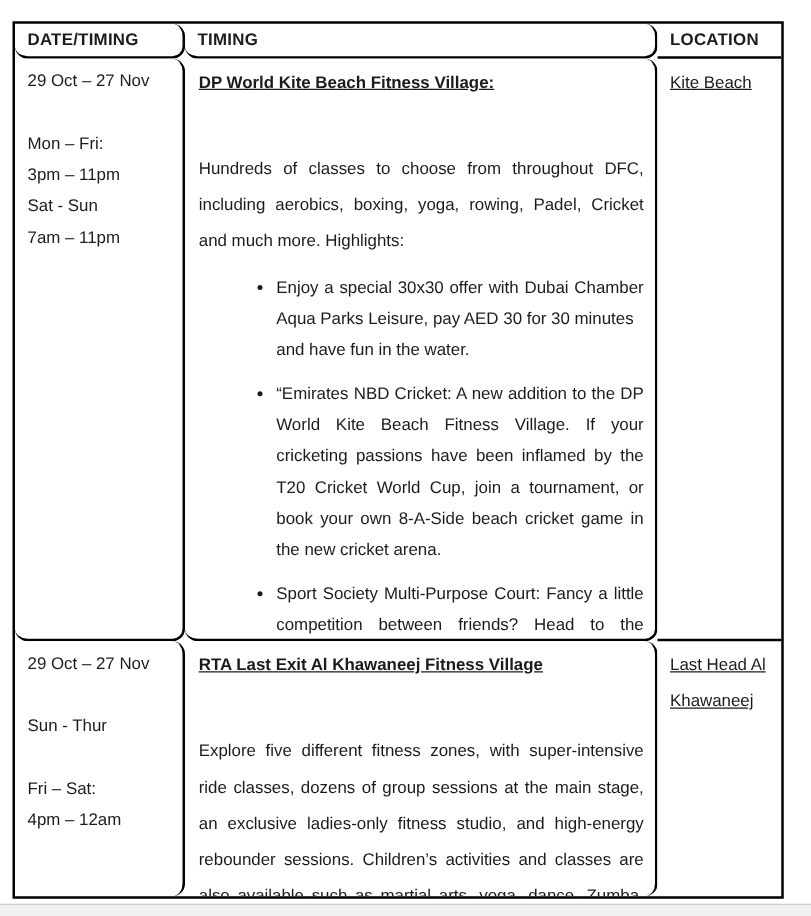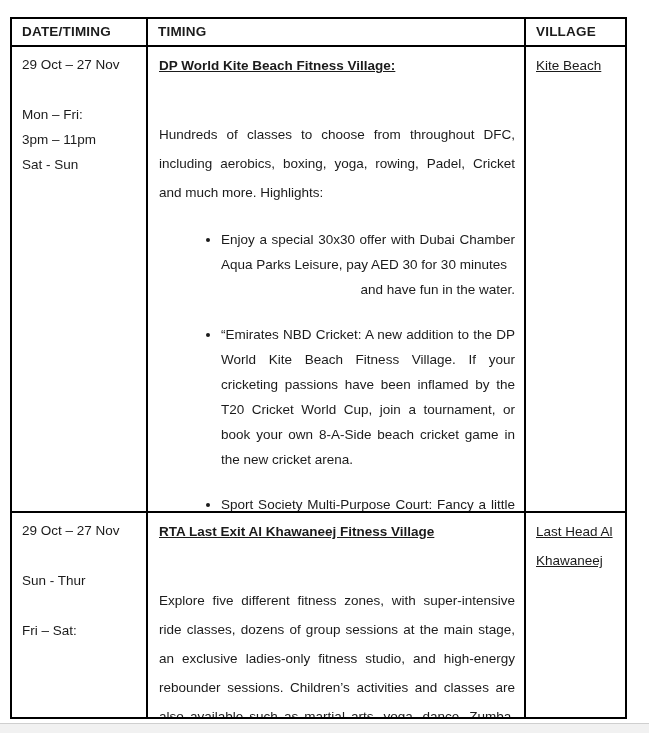--- a/index.html
+++ b/index.html
@@ -15,21 +15,21 @@
     position:absolute;
     left:10px; top:17px;
     width:617px; height:702px;
     border:2px solid #000;
     display:grid;
     grid-template-columns:136px 378px 99px;
     grid-template-rows:28px 466px 204px;
     background:#fff;
   }
   .cell { overflow:hidden; font-size:13.5px; }
-  .bR { border-right:2px solid #000; }
+  .bR { border-right:2px solid #000;border-radius:10px; }
   .bB { border-bottom:2px solid #000; }
   .hcell {
     font-weight:bold;
     font-size:13.5px;
     letter-spacing:0.2px;
     padding:5px 6px 0 10px;
     white-space:nowrap;
   }
   .timing-cell {
     padding:5px 18px 0 10px;
@@ -39,24 +39,24 @@
   .village-cell { padding:4px 9px 0 11px; line-height:29px; }
   .v-title { font-weight:bold;text-decoration:underline; }
   .v-intro { text-align:justify;margin-top:40px; }
   ul.bullet-list {
     list-style:disc outside;
     margin:0;
     padding:0 0 0 62px;
   }
   ul.bullet-list li {
     line-height:25px;
-    margin:20px 0;
+    margin:10px 0;
     text-align:justify;
   }
-  ul.bullet-list li .b-extra { display:block; text-align:right; }
+  ul.bullet-list li .b-extra { display:block; text-align:left; }
   .location-cell { padding:4px 6px 0 10px; line-height:29px;text-decoration:underline; }
   .bottom-strip {
     position:absolute;
     left:0; bottom:0;
     width:649px; height:10px;
     background:#f1f1f1;
     border-top:1px solid #cfcfcf;
   }
 </style>
 </head>
@@ -64,29 +64,30 @@
 
 <div class="doc-table">
 
   <div class="cell hcell bR bB">
     <span>DATE/TIMING</span>
   </div>
   <div class="cell hcell bR bB">
     <span>TIMING</span>
   </div>
   <div class="cell hcell bB">
-    <span>VILLAGE</span>
+    <span>LOCATION</span>
   </div>
 
   <div class="cell timing-cell bR bB">
       <div class="tl">29 Oct – 27 Nov</div>
       <div class="tl">&nbsp;</div>
       <div class="tl">Mon – Fri:</div>
       <div class="tl">3pm –  11pm</div>
       <div class="tl">Sat - Sun</div>
+      <div class="tl">7am – 11pm</div>
     </div>
   <div class="cell village-cell bR bB">
     <div class="v-title">DP World Kite Beach Fitness Village:</div>
     <div class="v-intro">Hundreds of classes to choose from throughout DFC, including aerobics, boxing, yoga, rowing, Padel, Cricket and much more. Highlights:</div>
     <ul class="bullet-list">
       <li>
         <span>Enjoy a special 30x30 offer with Dubai Chamber Aqua Parks Leisure, pay AED 30 for 30 minutes</span>
         <span class="b-extra">and have fun in the water.</span>
       </li>
       <li>
@@ -100,20 +101,21 @@
   <div class="cell location-cell bB">
     <span>Kite Beach</span>
   </div>
 
   <div class="cell timing-cell bR r2">
       <div class="tl">29 Oct – 27 Nov</div>
       <div class="tl">&nbsp;</div>
       <div class="tl">Sun - Thur</div>
       <div class="tl">&nbsp;</div>
       <div class="tl">Fri – Sat:</div>
+      <div class="tl">4pm – 12am</div>
     </div>
   <div class="cell village-cell bR r2">
     <div class="v-title">RTA Last Exit Al Khawaneej Fitness Village</div>
     <div class="v-intro">Explore  five different fitness zones, with super-intensive ride classes, dozens of group sessions at the main stage, an exclusive ladies-only fitness studio, and high-energy rebounder sessions. Children’s activities and classes are also available such as martial arts, yoga, dance, Zumba, bootcamps and more.</div>
   </div>
   <div class="cell location-cell r2">
     <span>Last Head Al Khawaneej</span>
   </div>
 
 </div>

